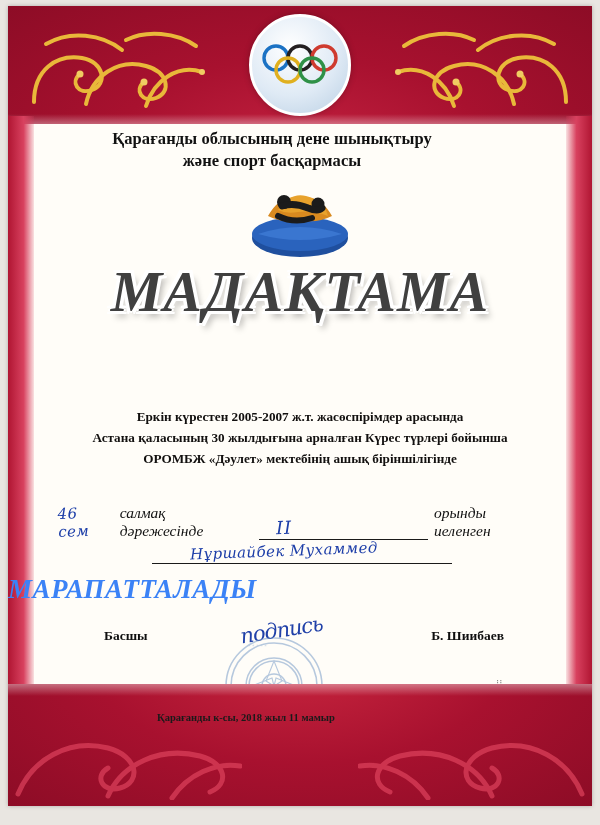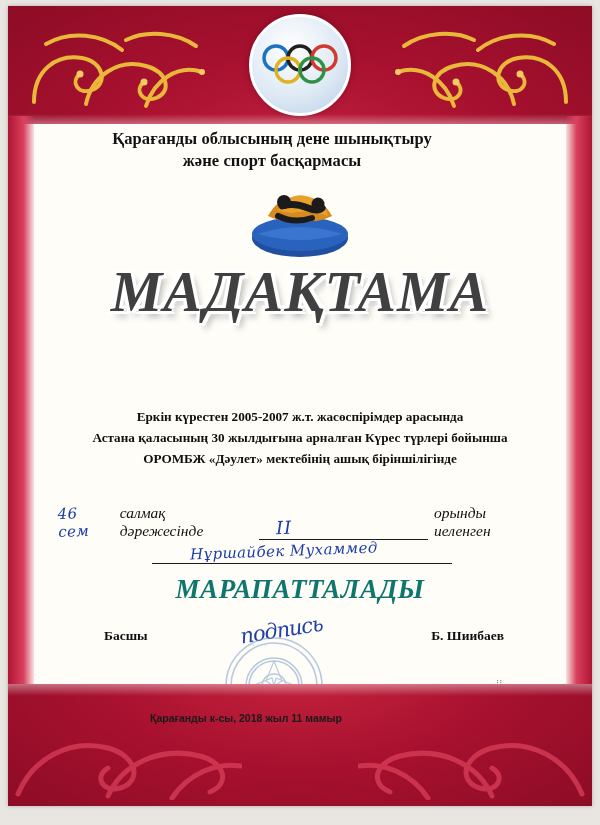--- a/index.html
+++ b/index.html
@@ -212,26 +212,25 @@
   }
   .blank.w1 { width: 74px; }
   .blank.w2 { width: 96px; }
   .blank.w3 { width: 300px; }
 
   .marapattalady {
     position: absolute;
     left: 0;
     top: 568px;
     width: 584px;
-    text-align: center;
     font-family: "Liberation Serif", serif;
     font-style: italic;
     font-weight: bold;
     font-size: 27px;
-    color: #0f766e;
+    color: #3b82f6;
     letter-spacing: 0.5px;
   }
 
   .signature-row {
     position: absolute;
     left: 96px;
     top: 622px;
     width: 400px;
     display: flex;
     justify-content: space-between;
@@ -262,21 +261,21 @@
     height: 104px;
     opacity: 0.5;
   }
 
   .footer-place {
     position: absolute;
     left: 0;
     top: 706px;
     width: 476px;
     text-align: center;
-    font-family: Liberation Sans, sans-serif;
+    font-family: Liberation Serif, serif;
     font-weight: bold;
     font-size: 10.5px;
     color: #1a1a1a;
   }
 
   .scuff {
     position: absolute;
     right: 78px;
     top: 672px;
     width: 18px;

